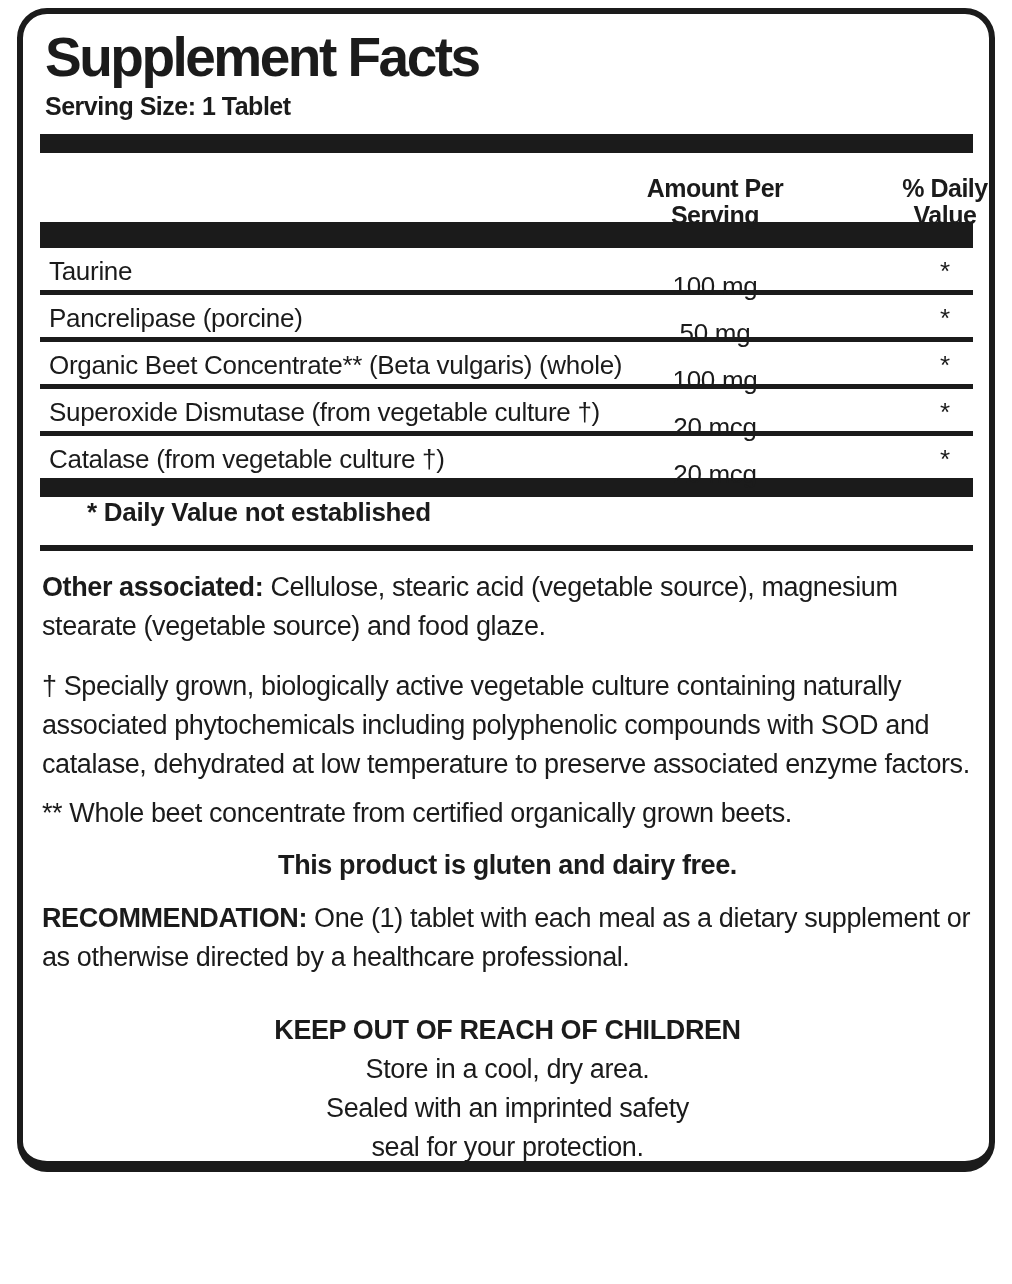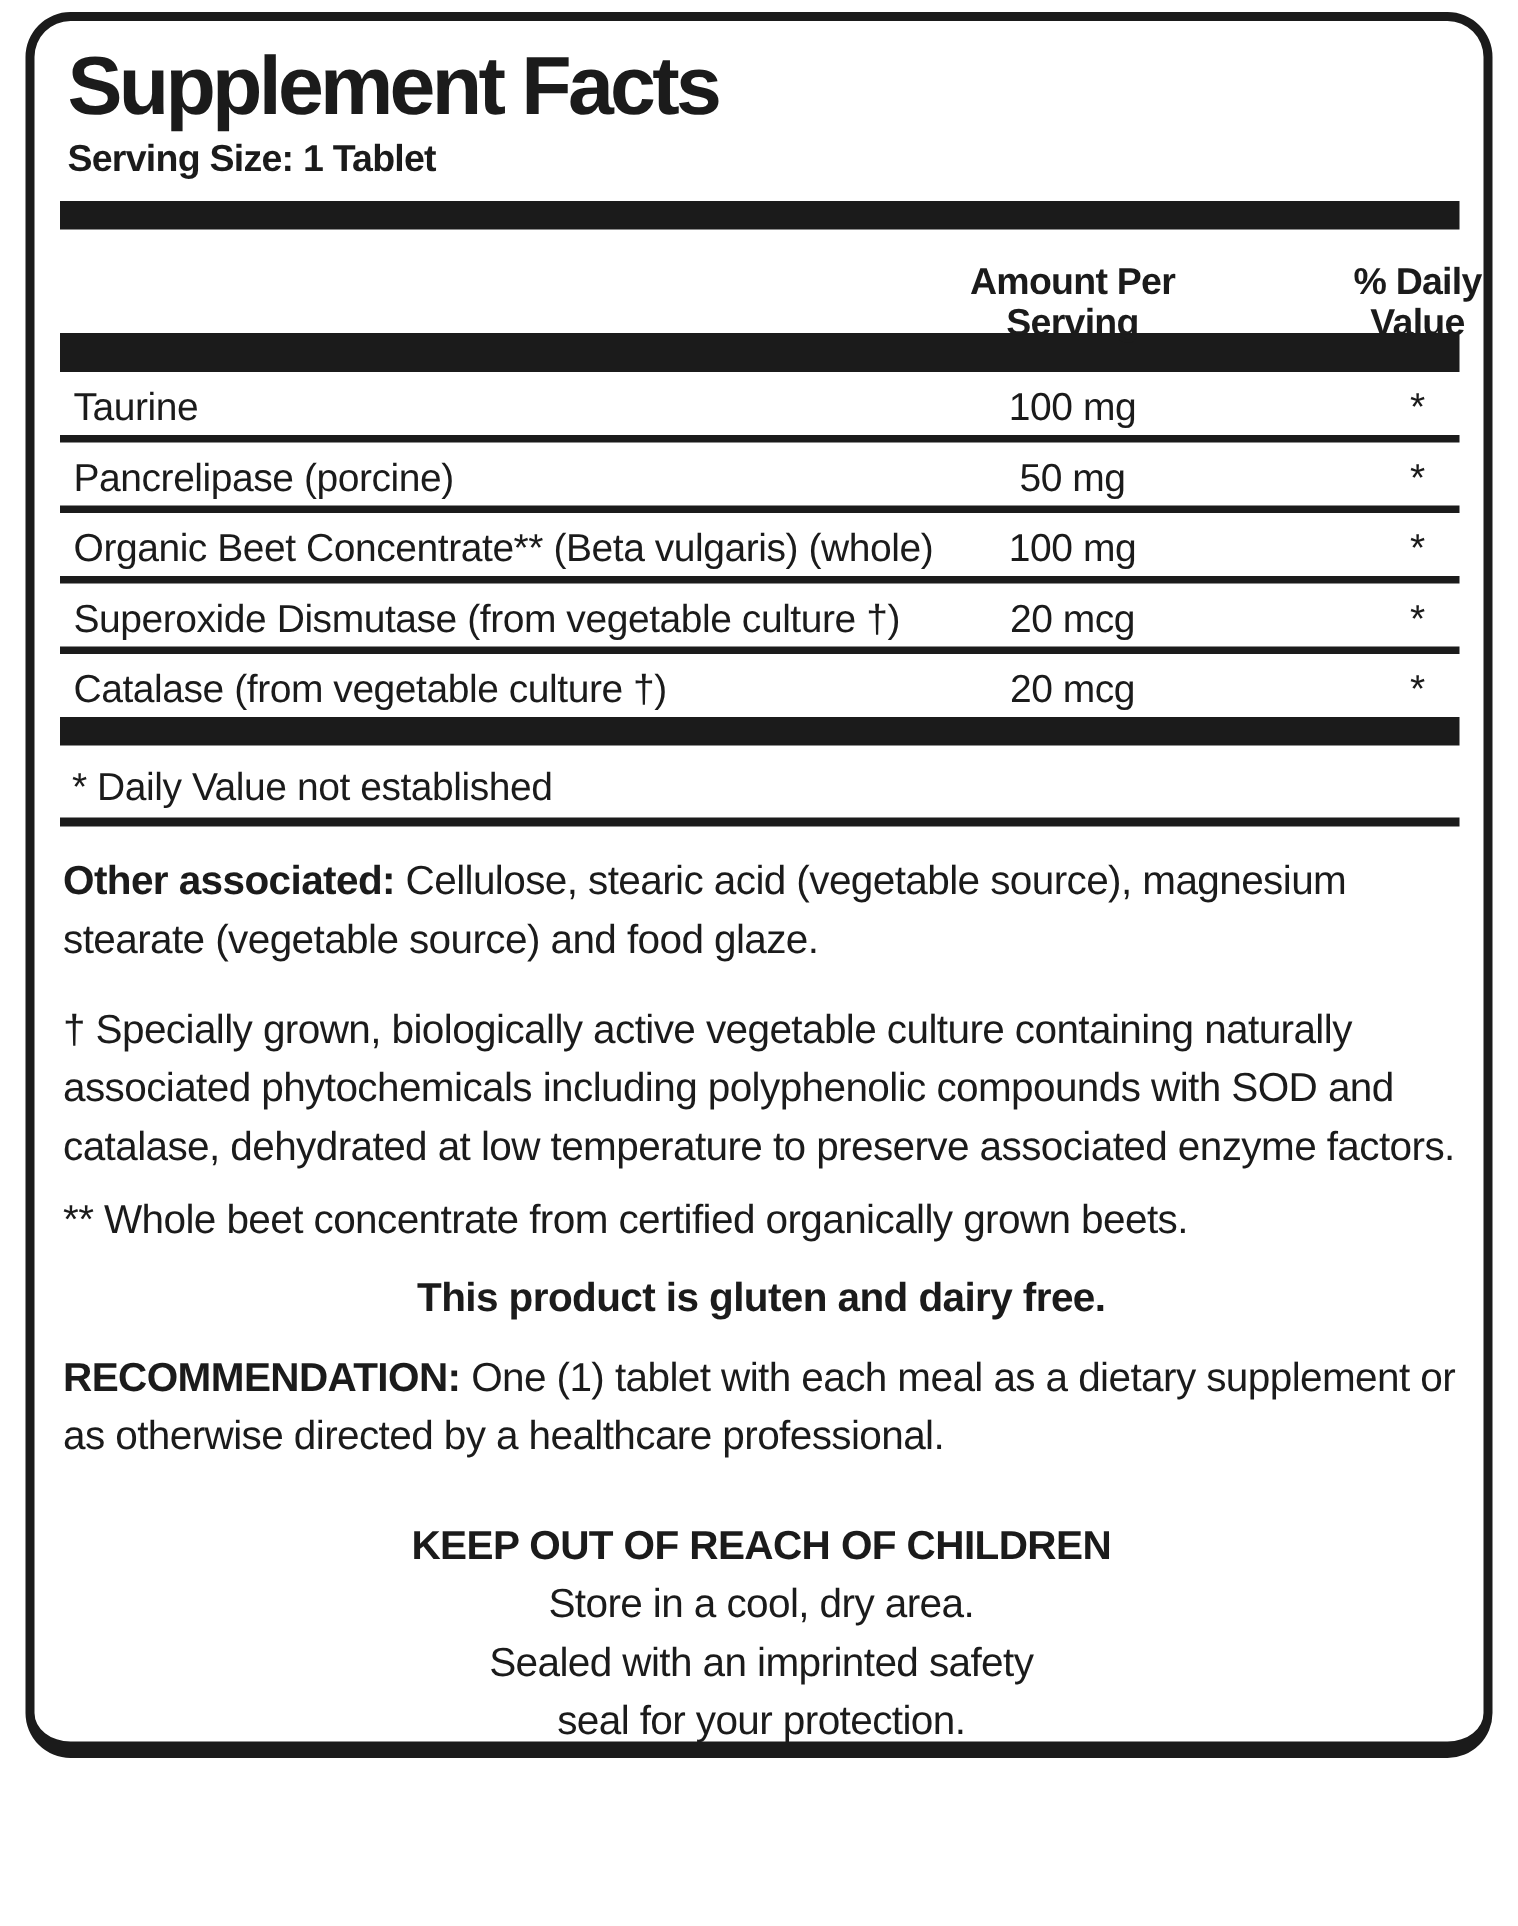--- a/index.html
+++ b/index.html
@@ -34,27 +34,27 @@
   .hdr-row{ position:relative; height:69px; }
   .hdr-cell{
     position:absolute; top:22px; font-size:25px; line-height:27px; font-weight:bold;
     text-align:center; white-space:pre-line; letter-spacing:-0.5px;
   }
   .hdr-amount{ left:575px; width:200px; }
   .hdr-dv{ left:795px; width:220px; }
 
   .facts-row{ position:relative; height:42px; font-size:26px; line-height:28px; }
   .facts-row .row-name{ display:block; padding:9px 0 0 9px; max-width:560px; white-space:nowrap; }
-  .facts-row .row-amount{ position:absolute; top:9px; left:575px; width:200px; text-align:center; }
+  .facts-row .row-amount{ position:absolute; top:24px; left:575px; width:200px; text-align:center; }
   .facts-row .row-dv{ position:absolute; top:9px; left:845px; width:120px; text-align:center; }
   .facts-row.first{ height:47px; }
   .facts-row.first .row-name{ padding-top:10px; }
   .facts-row.first .row-amount,.facts-row.first .row-dv{ top:10px; }
 
-  .footnote-row{ height:48px; font-size:26px; line-height:30px; font-weight:normal; padding:12px 0 0 8px; }
+  .footnote-row{ height:48px; font-size:26px; line-height:30px; font-weight:bold; padding:0 0 0 8px;margin-left:39px; }
 
   .body-text{ font-size:27px; line-height:39px; letter-spacing:-0.4px; }
   .para{ margin:0 0 0 2px; }
   .p-other{ margin-top:17px; }
   .p-dagger{ margin-top:21px; }
   .p-beet{ margin-top:10px; }
   .p-gluten{ margin-top:13px; font-weight:bold; text-align:center; }
   .p-reco{ margin-top:14px; }
   .p-keepout{ margin-top:34px; font-weight:bold; text-align:center; }
   .p-center{ text-align:center; }

